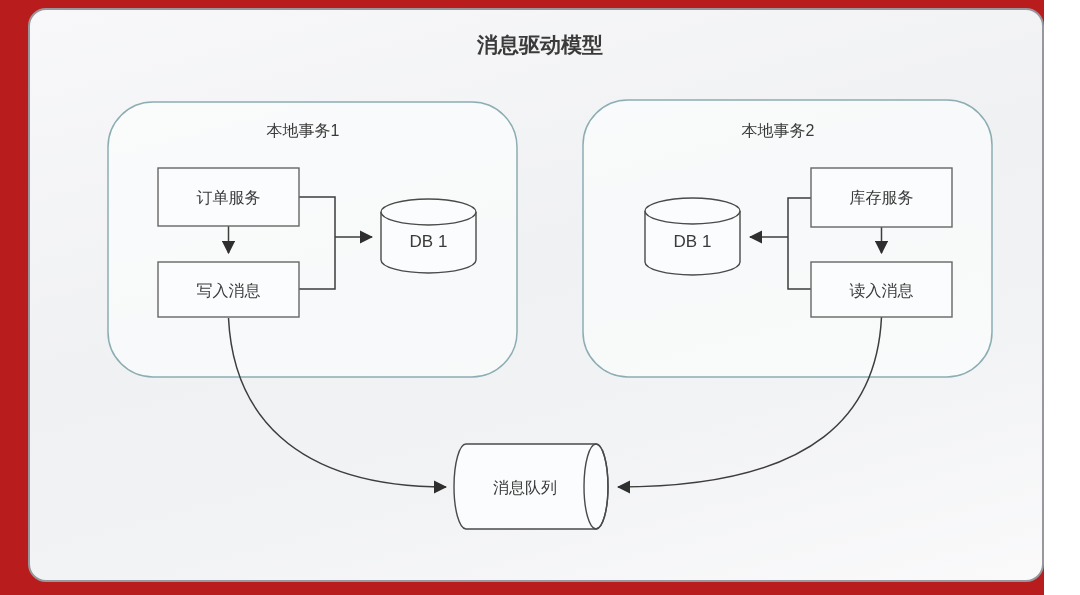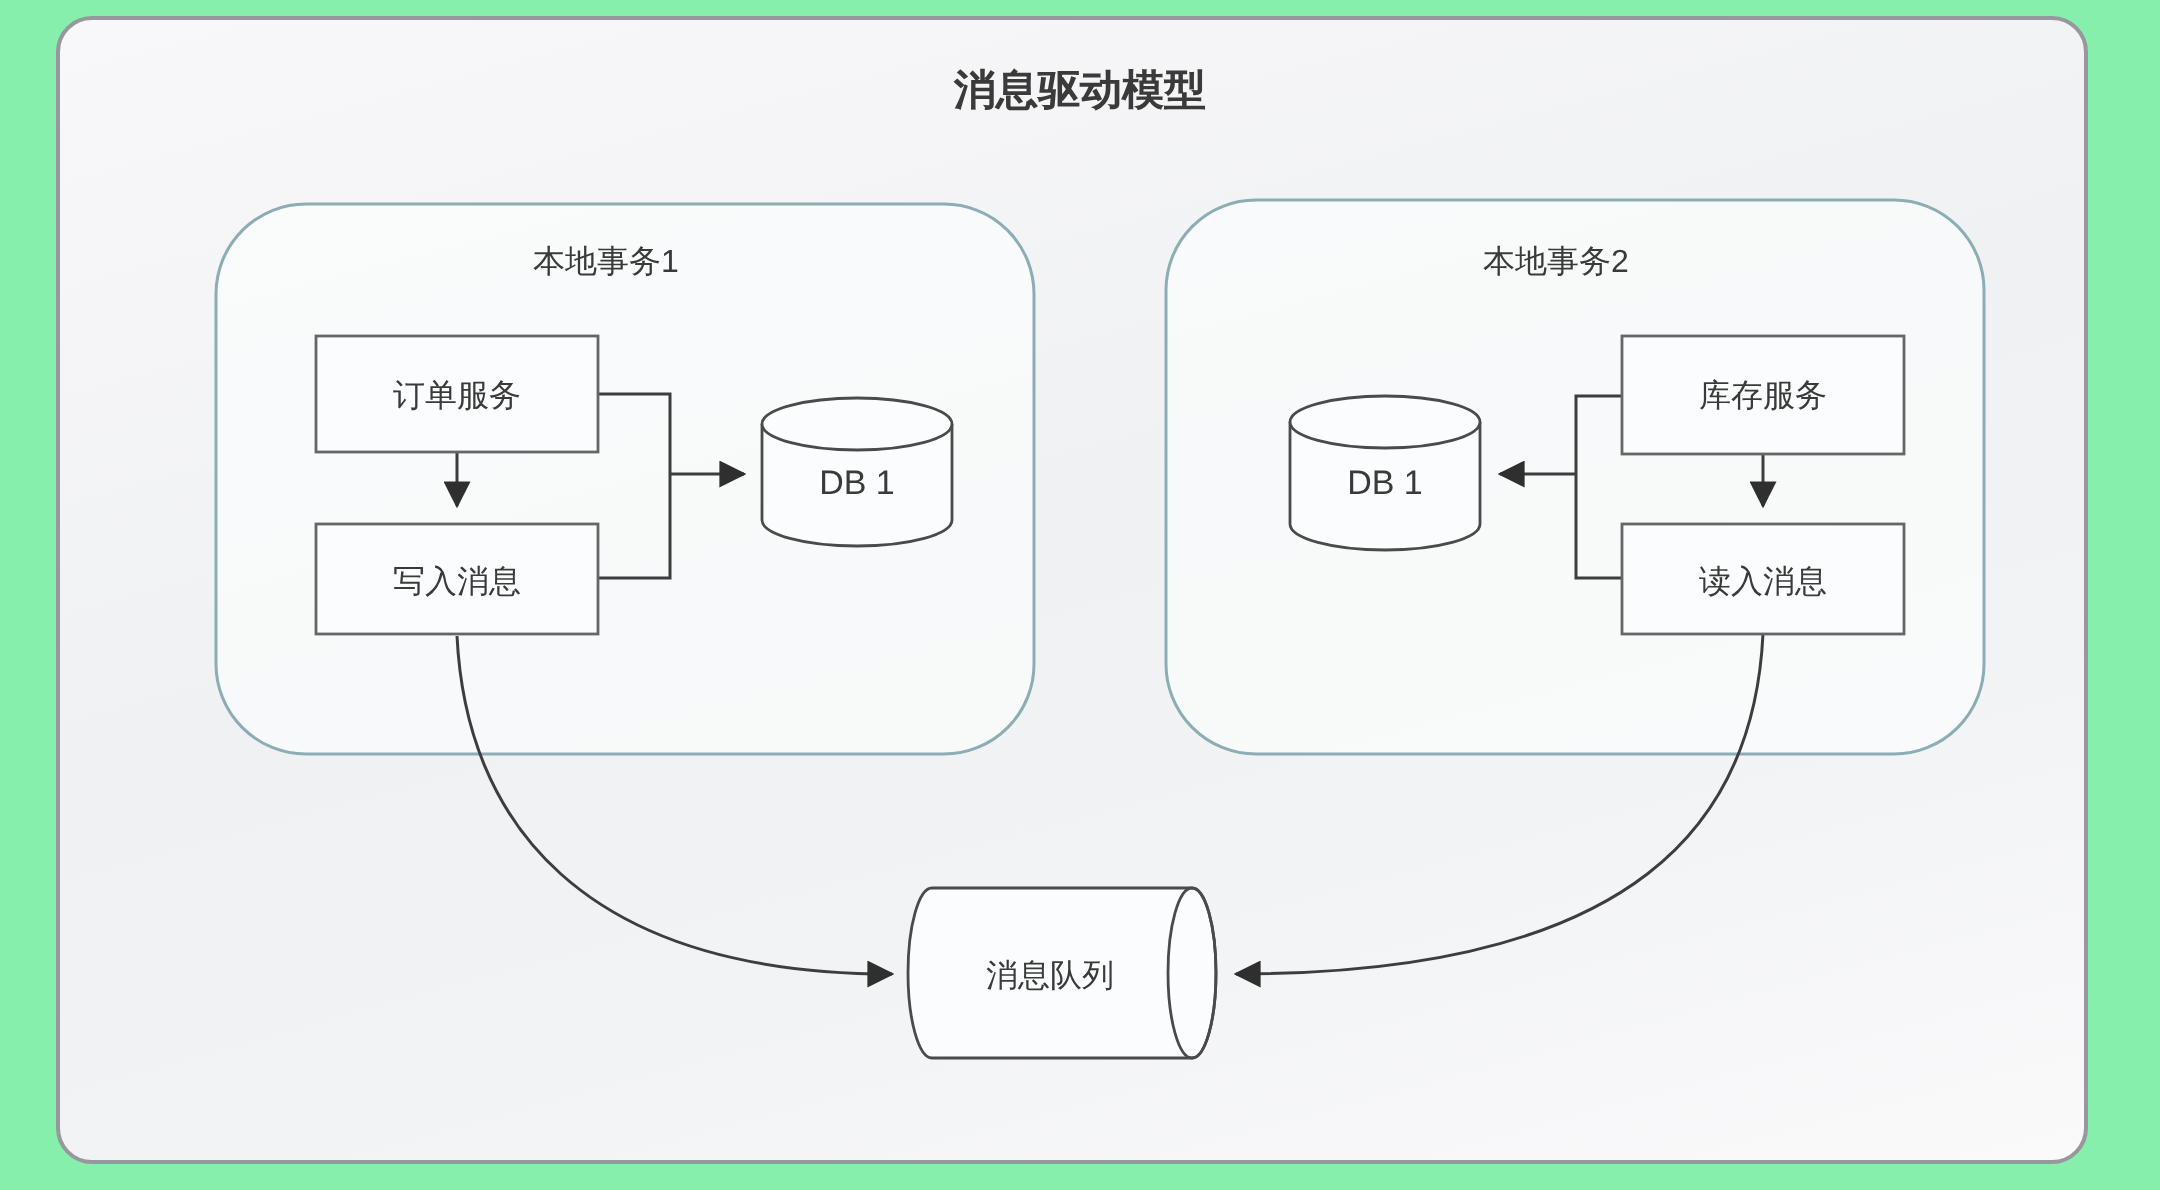--- a/index.html
+++ b/index.html
@@ -1,23 +1,22 @@
 <!DOCTYPE html>
 <html><head>
 <meta charset="utf-8">
 <style>
   html, body { margin: 0; padding: 0; background: #ffffff; }
   body { font-family: "Liberation Sans", "DejaVu Sans", sans-serif; }
   .stage {
     position: relative;
     width: 1044px;
     height: 595px;
-    background: #86efac;
+    background: #b91c1c;
     overflow: hidden;
-    padding-left: 36px;
   }
   .frame {
     position: absolute;
     left: 28px; top: 8px;
     width: 1016px; height: 574px;
     border: 2px solid #97979d;
     border-radius: 18px;
     background: linear-gradient(165deg, #f8f8fa 0%, #f0f1f3 45%, #f2f3f5 70%, #fafafb 100%);
     box-sizing: border-box;
   }

